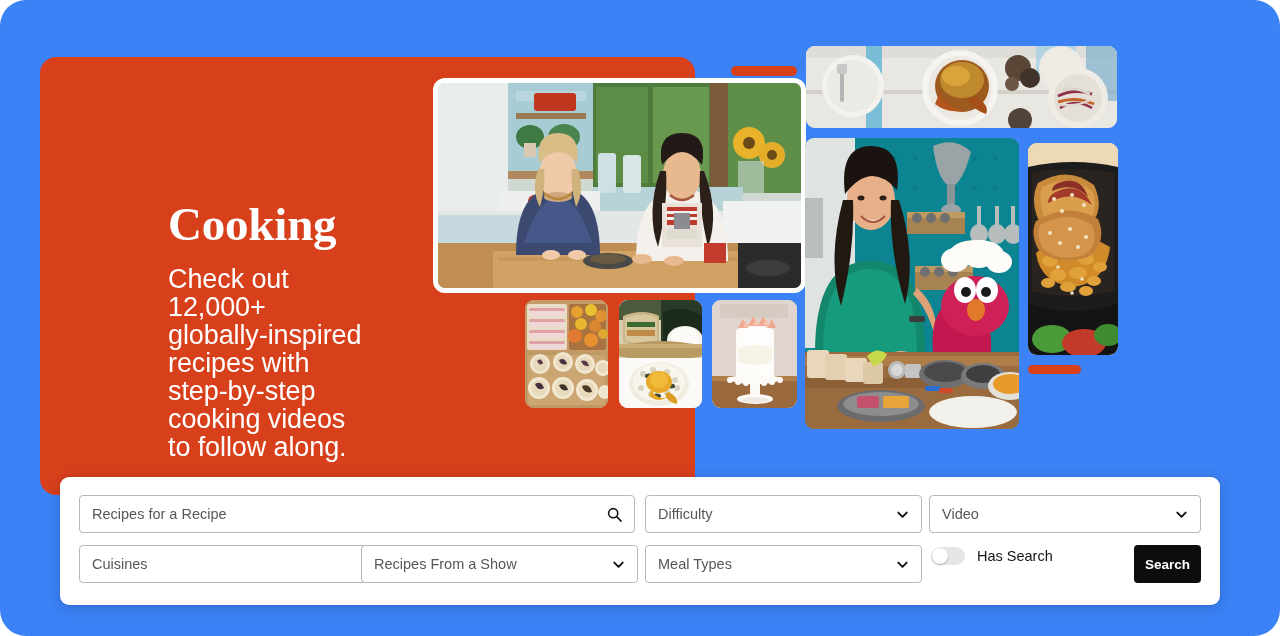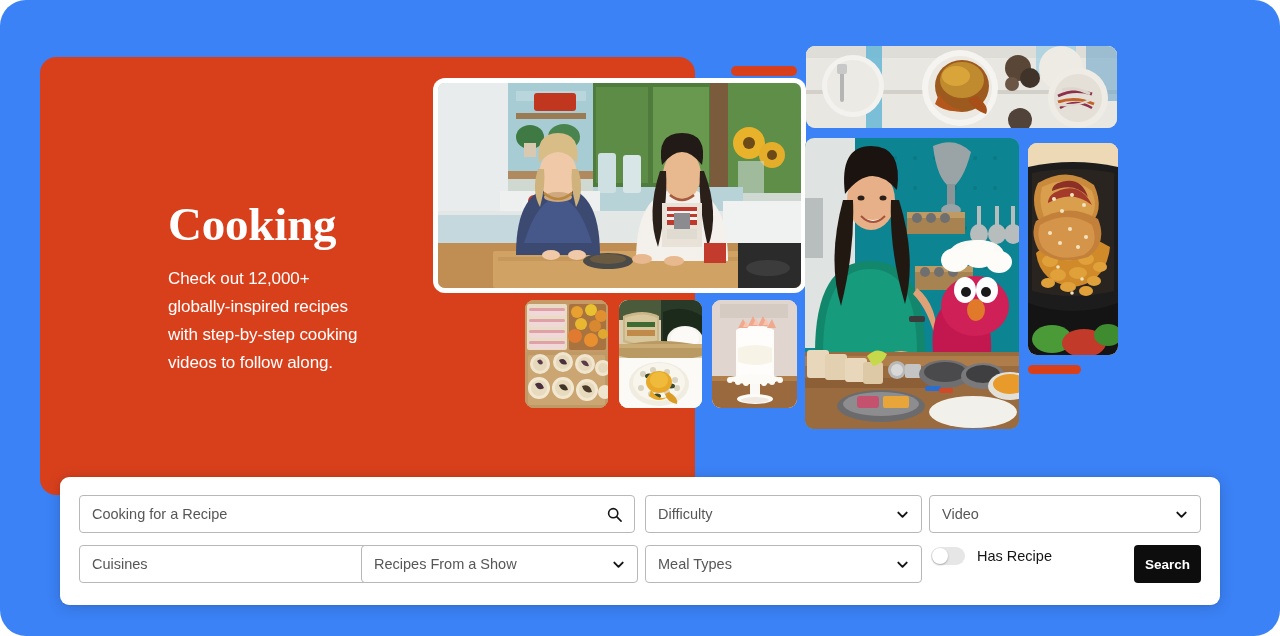--- a/index.html
+++ b/index.html
@@ -38,21 +38,21 @@
     font-weight: 700;
     color: #ffffff;
     letter-spacing: -0.2px;
     line-height: 1.05;
   }
 
   .hero-sub {
     position: absolute;
     left: 128px; top: 208px;
     width: 200px;
-    font-size: 17px;
+    font-size: 27px;
     font-weight: 400;
     color: #ffffff;
     line-height: 28px;
     letter-spacing: -0.1px;
   }
 
   
   .collage { position: absolute; left: 0; top: 0; width: 1280px; height: 500px; }
 
   .tile {
@@ -559,21 +559,21 @@
         <ellipse cx="43" cy="100" rx="14" ry="3" fill="#efe9e2"></ellipse>
       </svg>
     </div>
 
     <div class="pill pill-bottom"></div>
   </div>
 
   <div class="search-card">
 
     <div class="field f-search">
-      <span class="lbl">Cooking for a Recipe</span>
+      <span class="lbl">Recipes for a Recipe</span>
       <span class="search-icon">
         <svg viewBox="0 0 16 16" fill="none" stroke="#141414" stroke-width="1.7">
           <circle cx="6.6" cy="6.6" r="4.9"></circle>
             <path d="M10.3 10.3 L15 15" stroke-linecap="round"></path>
         </svg>
       </span>
     </div>
 
     <div class="field f-diff">
       <span class="lbl">Difficulty</span>
@@ -617,19 +617,19 @@
         <svg viewBox="0 0 14 14" fill="none" stroke="#141414" stroke-width="2.1" stroke-linecap="round" stroke-linejoin="round">
             <path d="M2.5 5 L7 9.5 L11.5 5"></path>
           </svg>
       </span>
     </div>
 
     <div class="toggle-wrap">
       <span class="toggle">
         <span class="knob"></span>
       </span>
-      <span class="toggle-label">Has Recipe</span>
+      <span class="toggle-label">Has Search</span>
     </div>
 
     <button class="search-btn">Search</button>
   </div>
 
 </div>
 
 </body></html>

